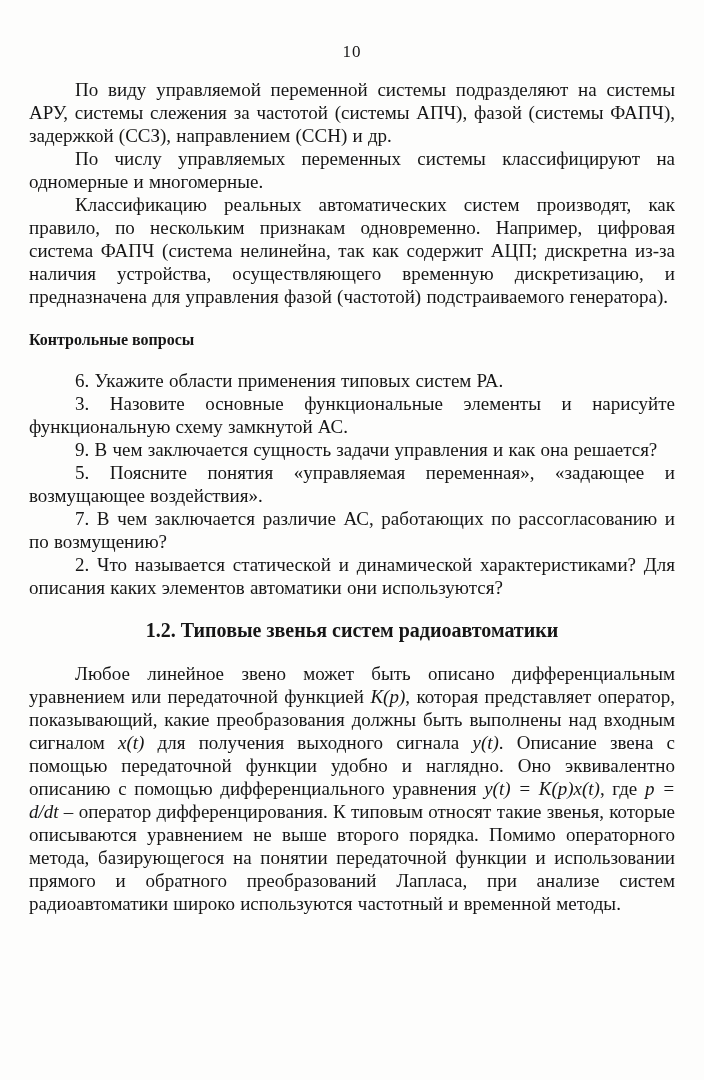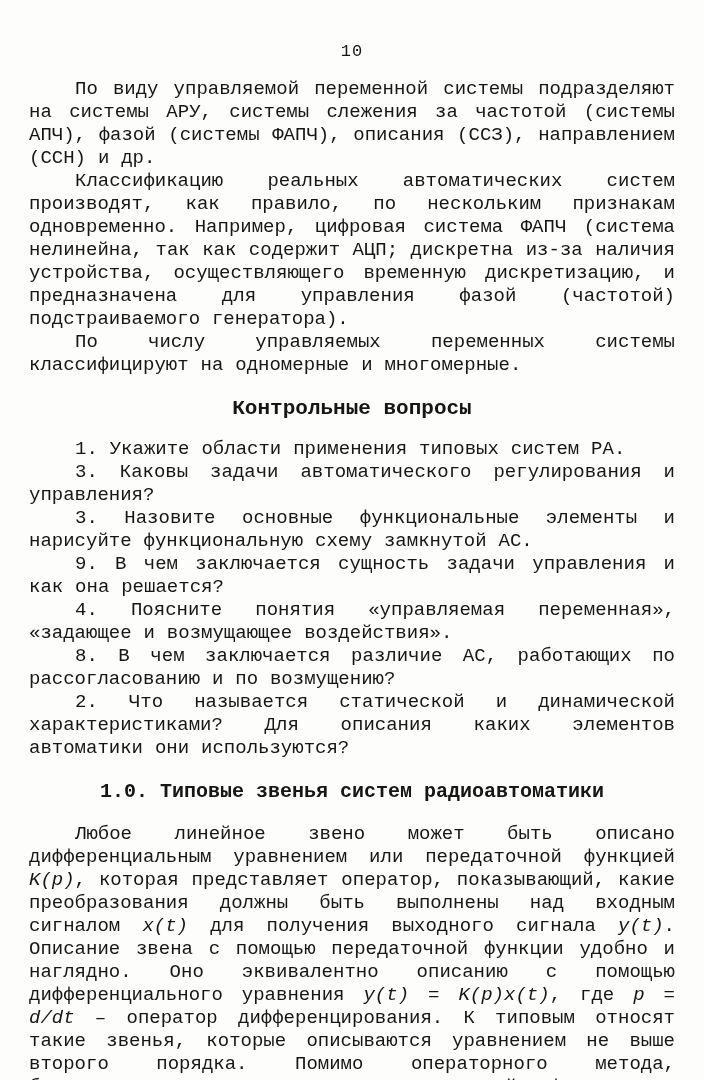--- a/index.html
+++ b/index.html
@@ -7,21 +7,21 @@
     padding: 0;
     background: #f4f4f2;
   }
   .page {
     position: relative;
     width: 704px;
     height: 1080px;
     margin: 0 auto;
     background: #fdfdfc;
     color: #161616;
-    font-family: Liberation Mono, monospace;
+    font-family: Liberation Serif, serif;
     overflow: hidden;
   }
   .content {
     position: absolute;
     left: 29px;
     top: 42px;
     width: 646px;
   }
   .pagenum {
     text-align: center;
@@ -33,56 +33,55 @@
   p.body {
     margin: 0;
     font-size: 19px;
     line-height: 23px;
     text-align: justify;
     text-indent: 46px;
     word-spacing: 0.5px;
   }
   h2.center-heading {
     margin: 20px 0 18px 0;
-    font-size: 21px;
+    font-size: 16px;
     line-height: 23px;
     font-weight: bold;
-    text-align: center;
+    text-align: left;
   }
   h2.section-heading {
     margin: 20px 0 20px 0;
     font-size: 20px;
     line-height: 23px;
     font-weight: bold;
     text-align: center;
   }
   .math {
     font-style: italic;
   }
 </style>
 </head>
 <body>
 
 <div class="page">
   <div class="content">
 
     <div class="pagenum">10</div>
 
-    <p class="body">По виду управляемой переменной системы подразделяют на системы АРУ, системы слежения за частотой (системы АПЧ), фазой (системы ФАПЧ), описания (ССЗ), направлением (ССН) и др.</p>
+    <p class="body">По виду управляемой переменной системы подразделяют на системы АРУ, системы слежения за частотой (системы АПЧ), фазой (системы ФАПЧ), задержкой (ССЗ), направлением (ССН) и др.</p>
+    <p class="body">По числу управляемых переменных системы классифицируют на одномерные и многомерные.</p>
     <p class="body">Классификацию реальных автоматических систем производят, как правило, по нескольким признакам одновременно. Например, цифровая система ФАПЧ (система нелинейна, так как содержит АЦП; дискретна из-за наличия устройства, осуществляющего временную дискретизацию, и предназначена для управления фазой (частотой) подстраиваемого генератора).</p>
-    <p class="body">По числу управляемых переменных системы классифицируют на одномерные и многомерные.</p>
 
     <h2 class="center-heading">Контрольные вопросы</h2>
 
-    <p class="body">1. Укажите области применения типовых систем РА.</p>
-    <p class="body">3. Каковы задачи автоматического регулирования и управления?</p>
+    <p class="body">6. Укажите области применения типовых систем РА.</p>
     <p class="body">3. Назовите основные функциональные элементы и нарисуйте функциональную схему замкнутой АС.</p>
     <p class="body">9. В чем заключается сущность задачи управления и как она решается?</p>
-    <p class="body">4. Поясните понятия «управляемая переменная», «задающее и возмущающее воздействия».</p>
-    <p class="body">8. В чем заключается различие АС, работающих по рассогласованию и по возмущению?</p>
+    <p class="body">5. Поясните понятия «управляемая переменная», «задающее и возмущающее воздействия».</p>
+    <p class="body">7. В чем заключается различие АС, работающих по рассогласованию и по возмущению?</p>
     <p class="body">2. Что называется статической и динамической характеристиками? Для описания каких элементов автоматики они используются?</p>
 
-    <h2 class="section-heading">1.0. Типовые звенья систем радиоавтоматики</h2>
+    <h2 class="section-heading">1.2. Типовые звенья систем радиоавтоматики</h2>
 
     <p class="body"><span>Любое линейное звено может быть описано дифференциальным уравнением или передаточной функцией </span><span class="math">K(p)</span><span>, которая представляет оператор, показывающий, какие преобразования должны быть выполнены над входным сигналом </span><span class="math">x(t)</span><span> для получения выходного сигнала </span><span class="math">y(t)</span><span>. Описание звена с помощью передаточной функции удобно и наглядно. Оно эквивалентно описанию с помощью дифференциального уравнения </span><span class="math">y(t) = K(p)x(t)</span><span>, где </span><span class="math">p = d/dt</span><span> – оператор дифференцирования. К типовым относят такие звенья, которые описываются уравнением не выше второго порядка. Помимо операторного метода, базирующегося на понятии передаточной функции и использовании прямого и обратного преобразований Лапласа, при анализе систем радиоавтоматики широко используются частотный и временной методы.</span></p>
 
   </div>
 </div>
 
 </body></html>

